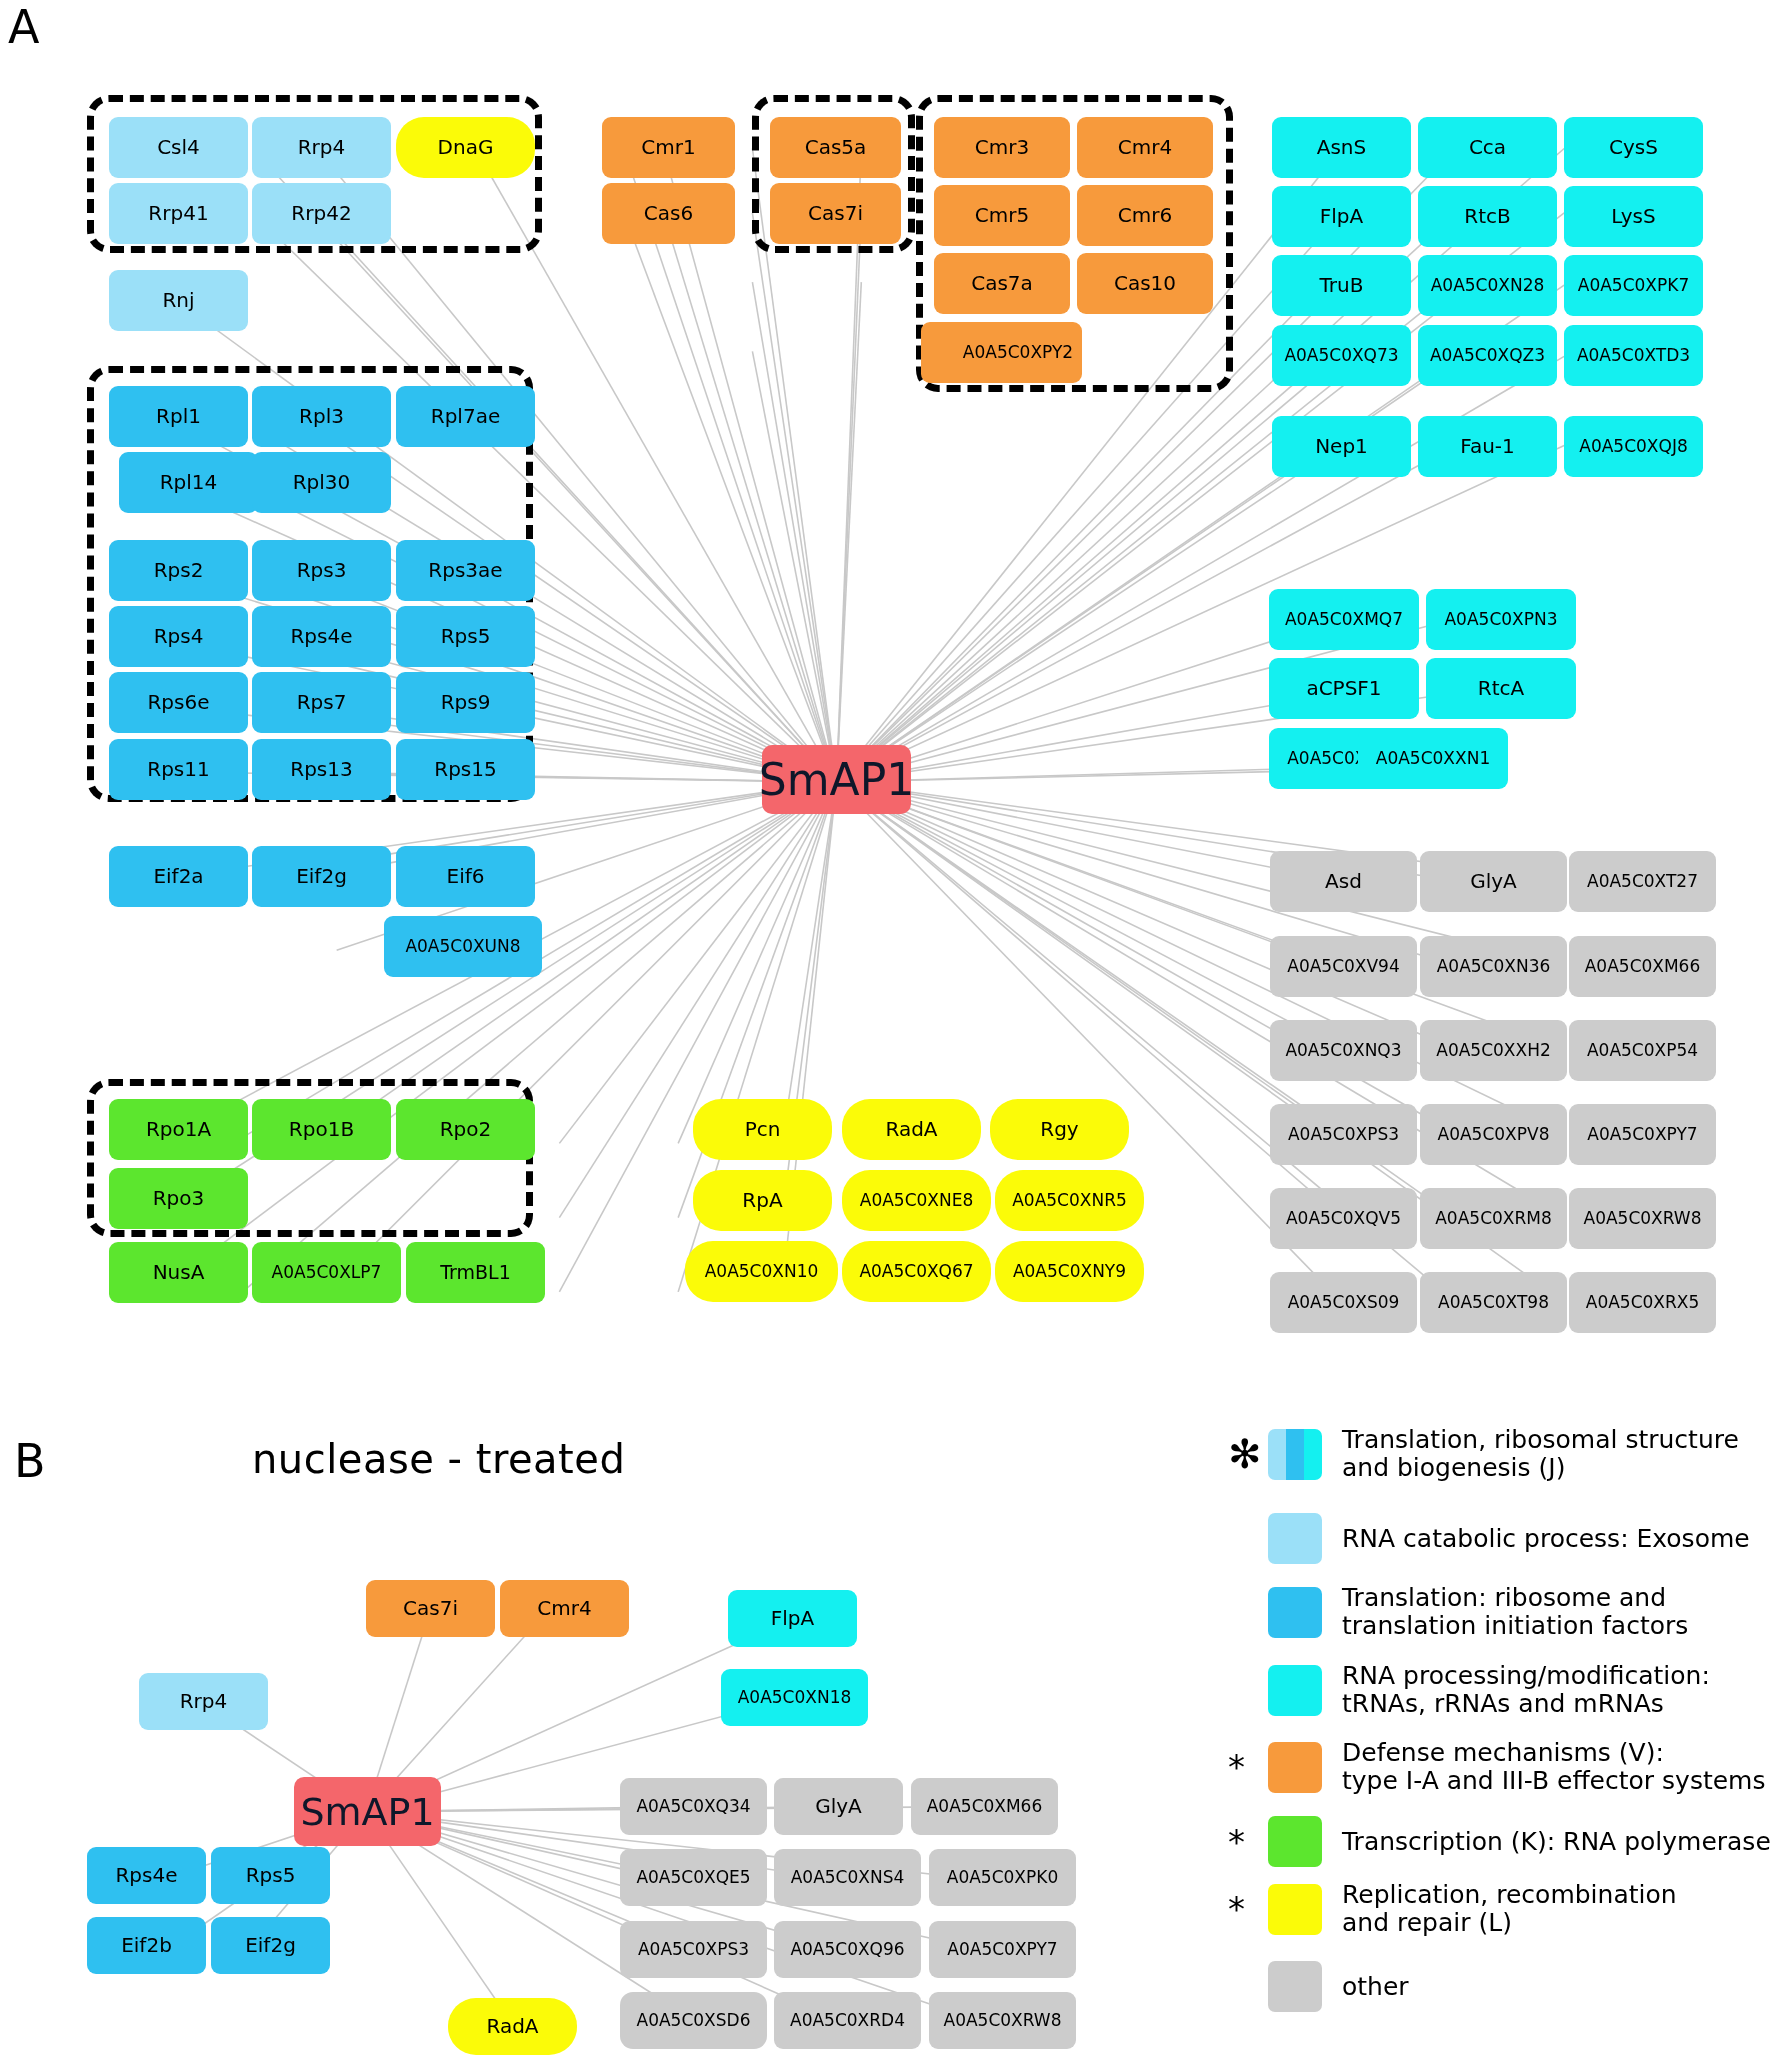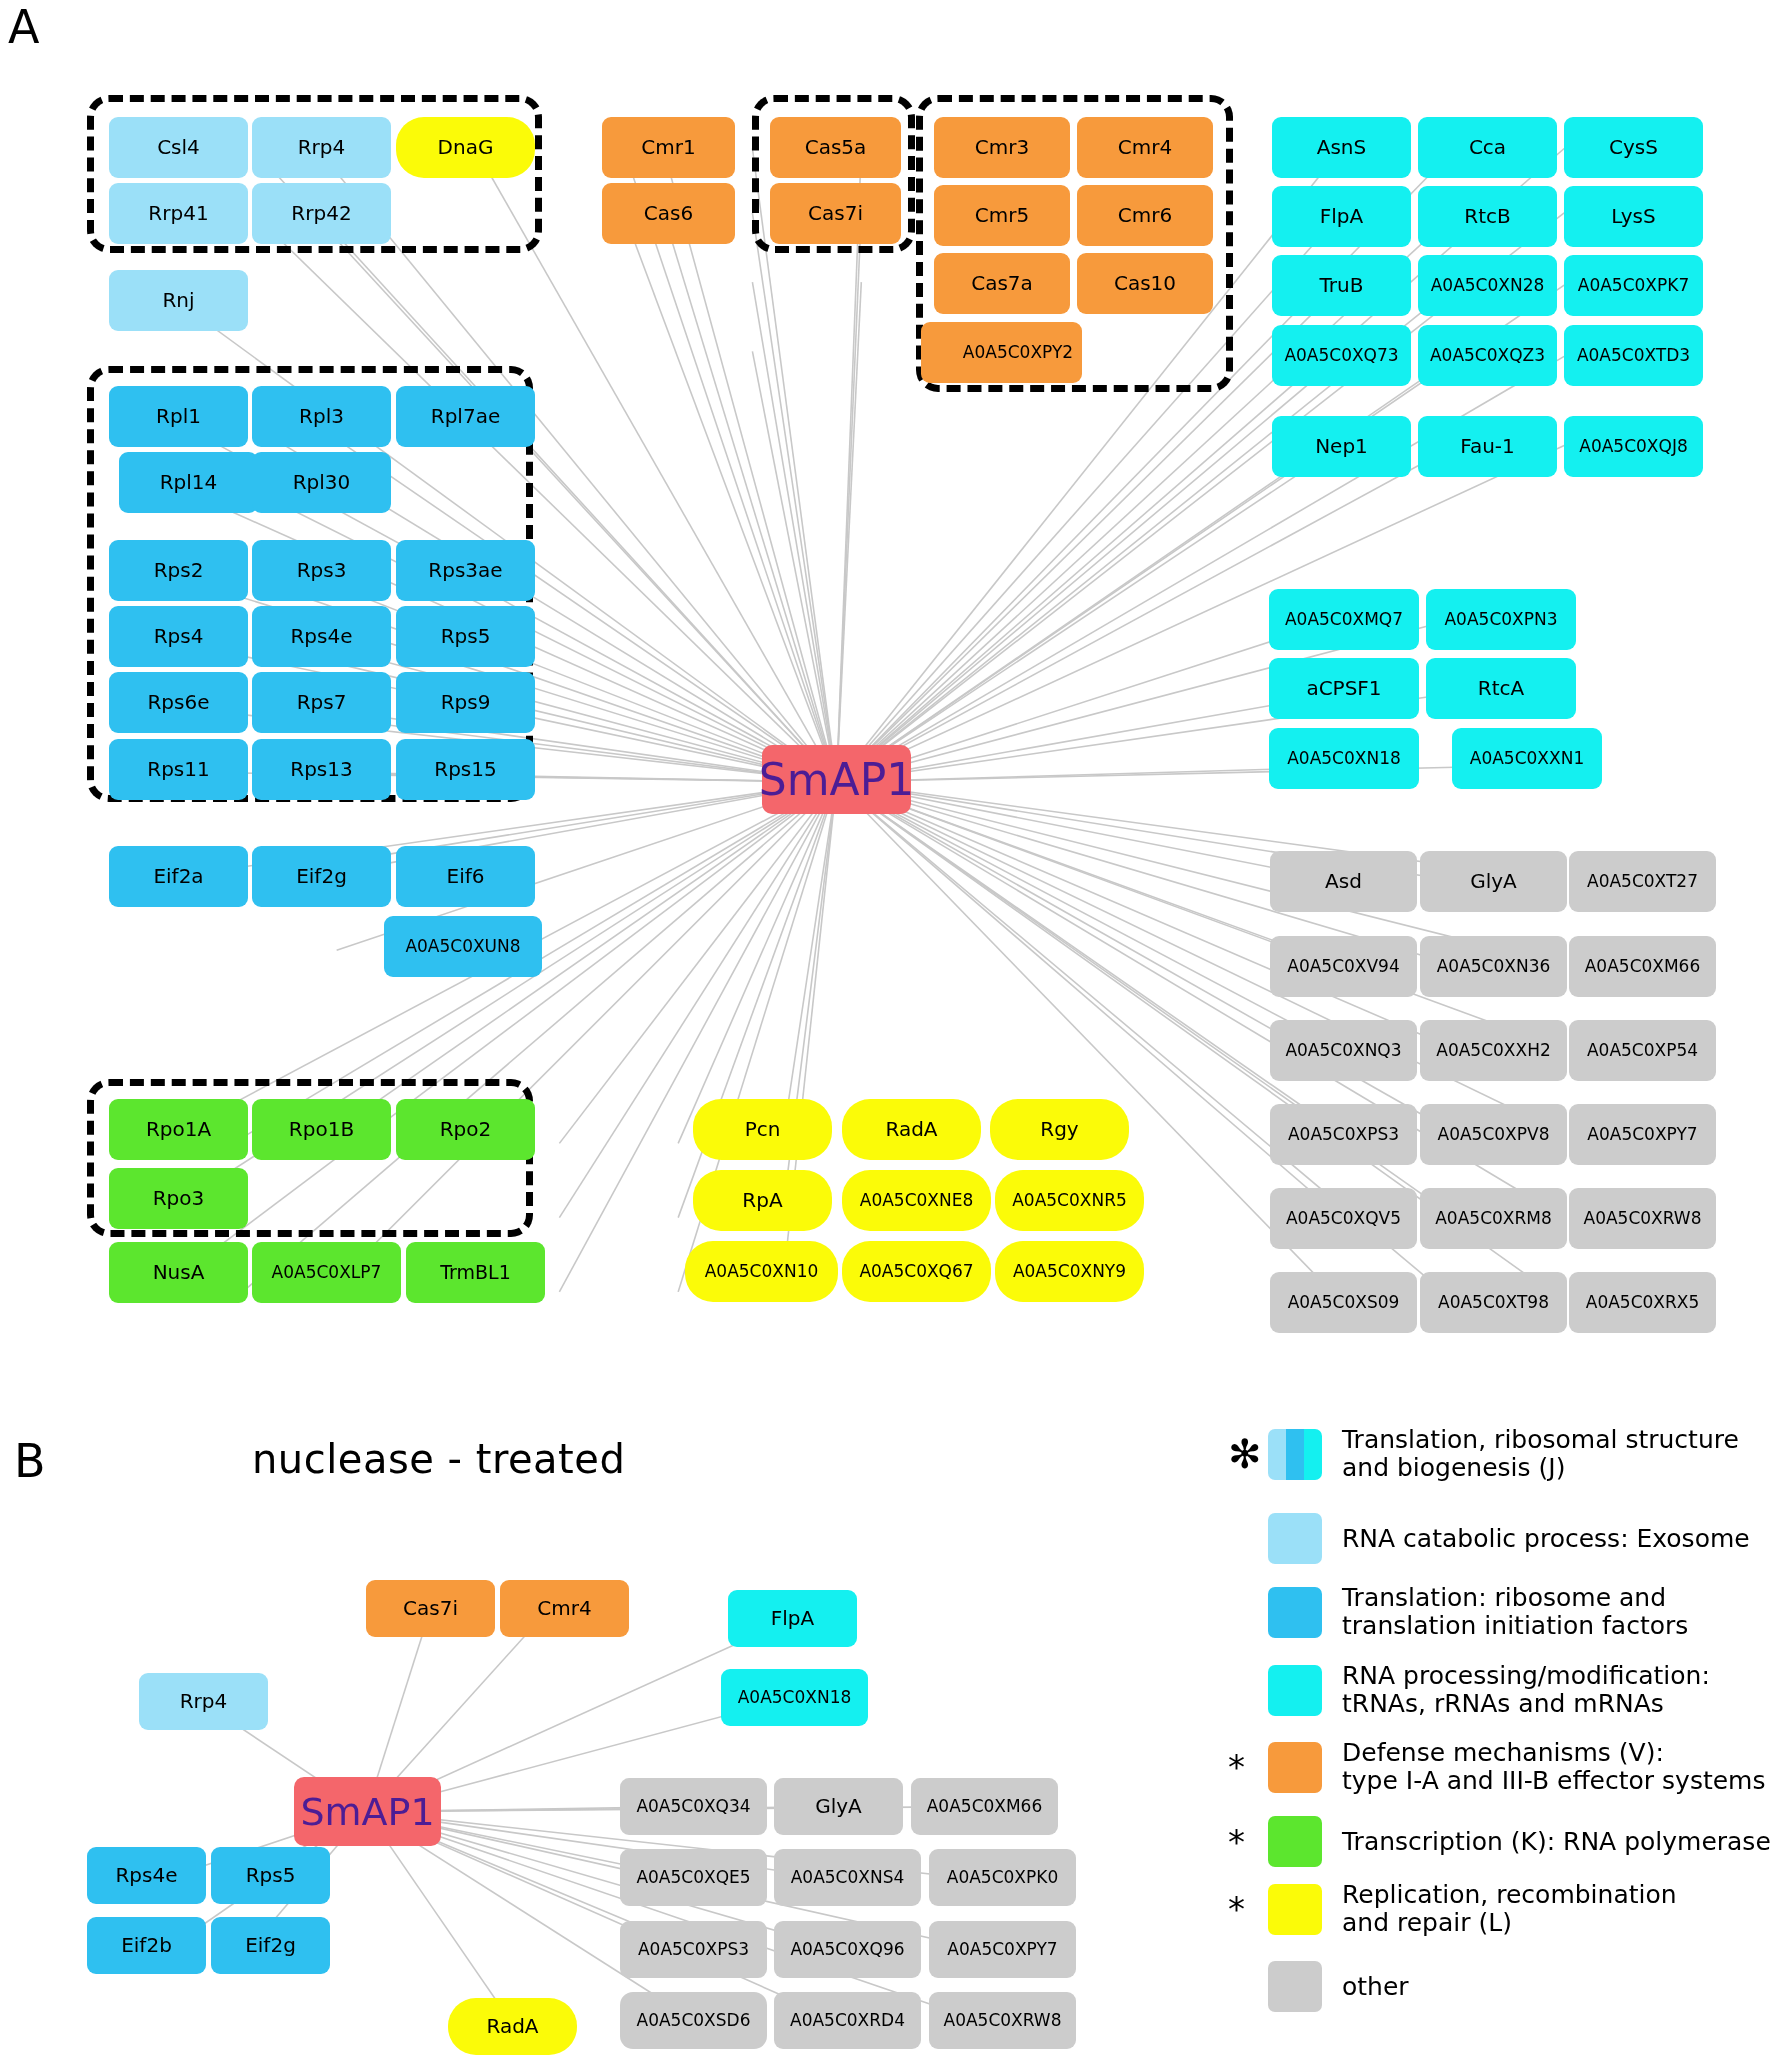--- a/index.html
+++ b/index.html
@@ -30,21 +30,21 @@
   .c-exo    {background:#9BE0F8;}
   .c-ribo   {background:#2FC0F0;}
   .c-rna    {background:#14F0F0;}
   .c-def    {background:#F79A3C;}
   .c-transc {background:#5CE62E;}
   .c-repl   {background:#FBFB08;border-radius:28px;}
   .c-other  {background:#CCCCCC;}
 
   .center-node{position:absolute;z-index:4;border-radius:10px;
       background:#F4666B;display:flex;align-items:center;justify-content:center;
-      font-size:44px;font-family:"DejaVu Sans","Liberation Sans",sans-serif;color:#4c1d95;}
+      font-size:44px;font-family:"DejaVu Sans","Liberation Sans",sans-serif;color:#0f172a;}
   .center-node.b{font-size:38px;}
 
   
   .dashgroup{position:absolute;z-index:2;box-sizing:border-box;
       border:7px dashed #000;border-radius:22px;background:transparent;}
 
   
   .btitle{position:absolute;font-size:40px;
           font-family:"DejaVu Sans","Liberation Sans",sans-serif;
           letter-spacing:0.5px;white-space:nowrap;}
@@ -243,21 +243,21 @@
 
   <div class="node c-rna" style="left:1272px;top:416px;width:139px;height:61px;">Nep1</div>
   <div class="node c-rna" style="left:1418px;top:416px;width:139px;height:61px;">Fau-1</div>
   <div class="node c-rna tiny" style="left:1564px;top:416px;width:139px;height:61px;">A0A5C0XQJ8</div>
 
   <div class="node c-rna tiny" style="left:1269px;top:589px;width:150px;height:61px;">A0A5C0XMQ7</div>
   <div class="node c-rna tiny" style="left:1426px;top:589px;width:150px;height:61px;">A0A5C0XPN3</div>
   <div class="node c-rna" style="left:1269px;top:658px;width:150px;height:61px;">aCPSF1</div>
   <div class="node c-rna" style="left:1426px;top:658px;width:150px;height:61px;">RtcA</div>
   <div class="node c-rna tiny" style="left:1269px;top:728px;width:150px;height:61px;">A0A5C0XN18</div>
-  <div class="node c-rna tiny" style="left:1452px;top:728px;width:150px;height:61px;">A0A5C0XXN1</div>
+  <div class="node c-rna tiny" style="left:1358px;top:728px;width:150px;height:61px;">A0A5C0XXN1</div>
 
   <div class="node c-ribo" style="left:109px;top:386px;width:139px;height:61px;">Rpl1</div>
   <div class="node c-ribo" style="left:252px;top:386px;width:139px;height:61px;">Rpl3</div>
   <div class="node c-ribo" style="left:396px;top:386px;width:139px;height:61px;">Rpl7ae</div>
   <div class="node c-ribo" style="left:119px;top:452px;width:139px;height:61px;">Rpl14</div>
   <div class="node c-ribo" style="left:252px;top:452px;width:139px;height:61px;">Rpl30</div>
 
   <div class="node c-ribo" style="left:109px;top:540px;width:139px;height:61px;">Rps2</div>
   <div class="node c-ribo" style="left:252px;top:540px;width:139px;height:61px;">Rps3</div>
   <div class="node c-ribo" style="left:396px;top:540px;width:139px;height:61px;">Rps3ae</div>

